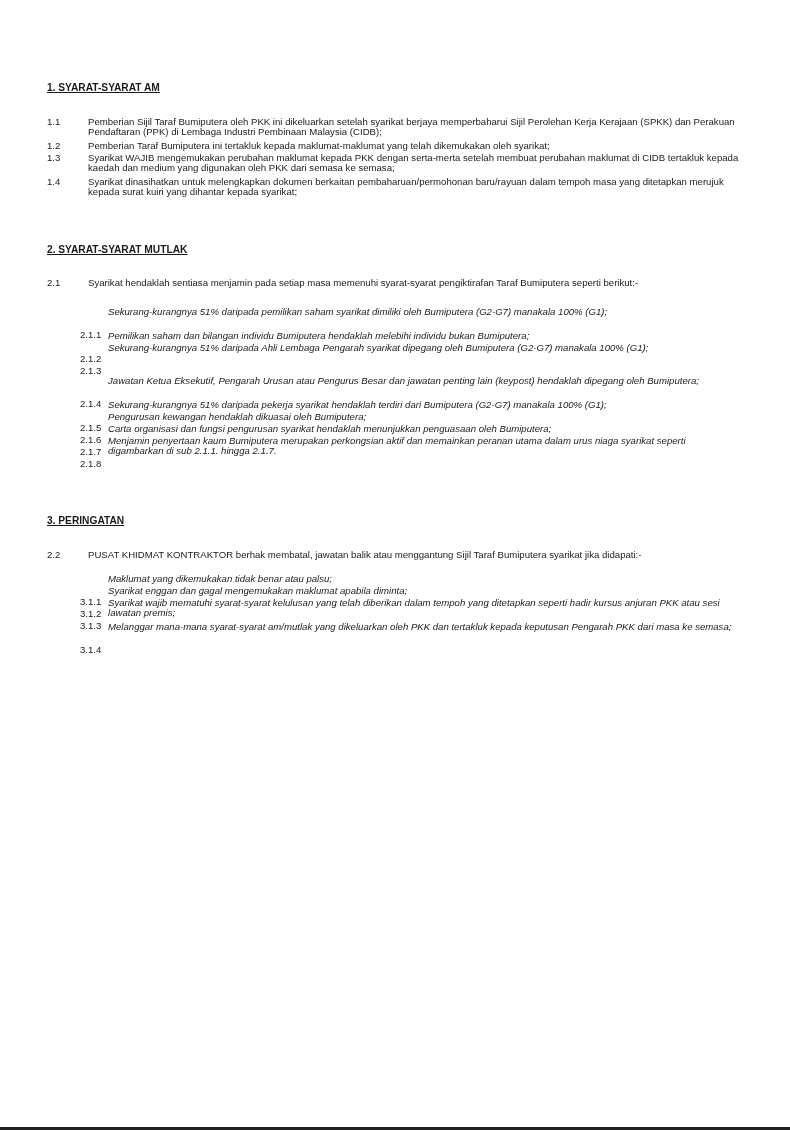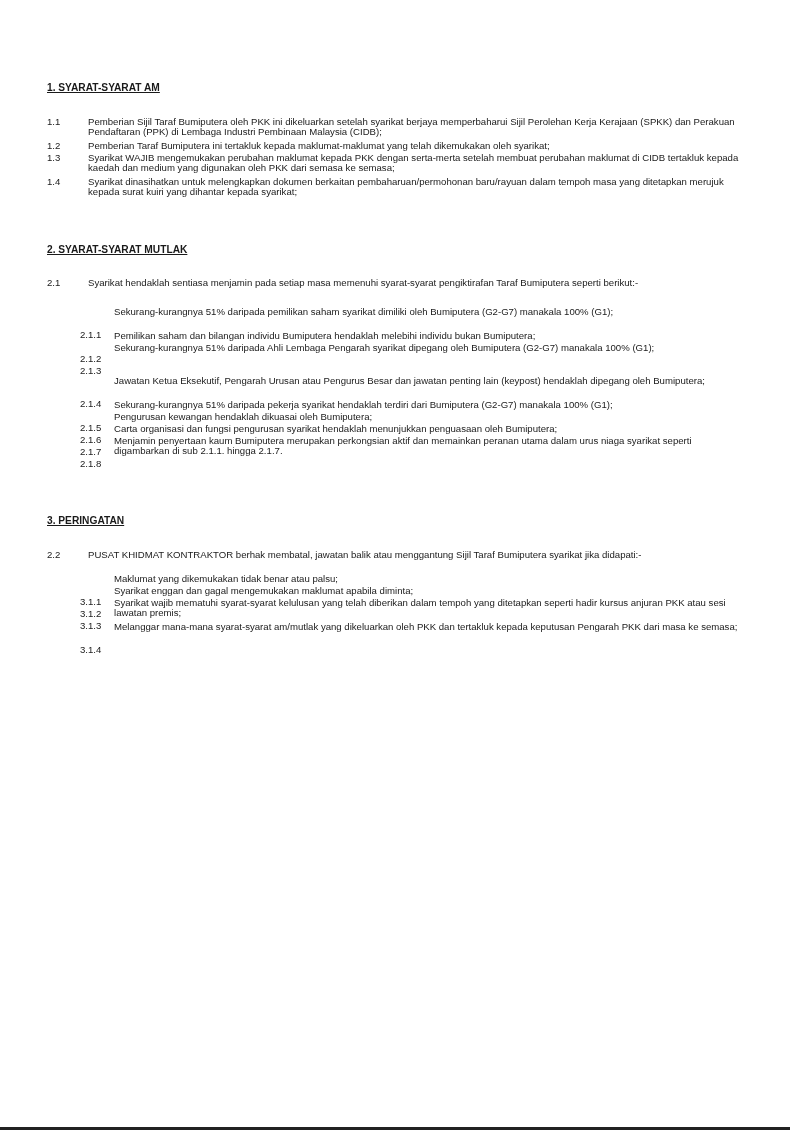--- a/index.html
+++ b/index.html
@@ -21,21 +21,21 @@
     position: absolute; left: 47px; width: 700px;
     font-size: 9.6px; line-height: 10px;
   }
   .item .num { position: absolute; left: 0; top: 0; }
   .item .txt { position: absolute; left: 33px; top: 0; width: 665px; margin-left: 8px; }
   .subitem {
     position: absolute; left: 80px; width: 670px;
     font-size: 9.6px; line-height: 10px;
   }
   .subitem .num { position: absolute; left: 0; top: 0; margin-top: 23px; }
-  .subitem .txt { position: absolute; left: 34px; top: 0; width: 630px; }
+  .subitem .txt { position: absolute; left: 28px; top: 0; width: 630px; font-style: italic; }
   .bottom-rule {
     position: absolute; left: 0; top: 1127px; width: 790px; height: 3px; background: #222222;
   }
 </style>
 </head>
 <body>
 
 <div class="page">
 
 

